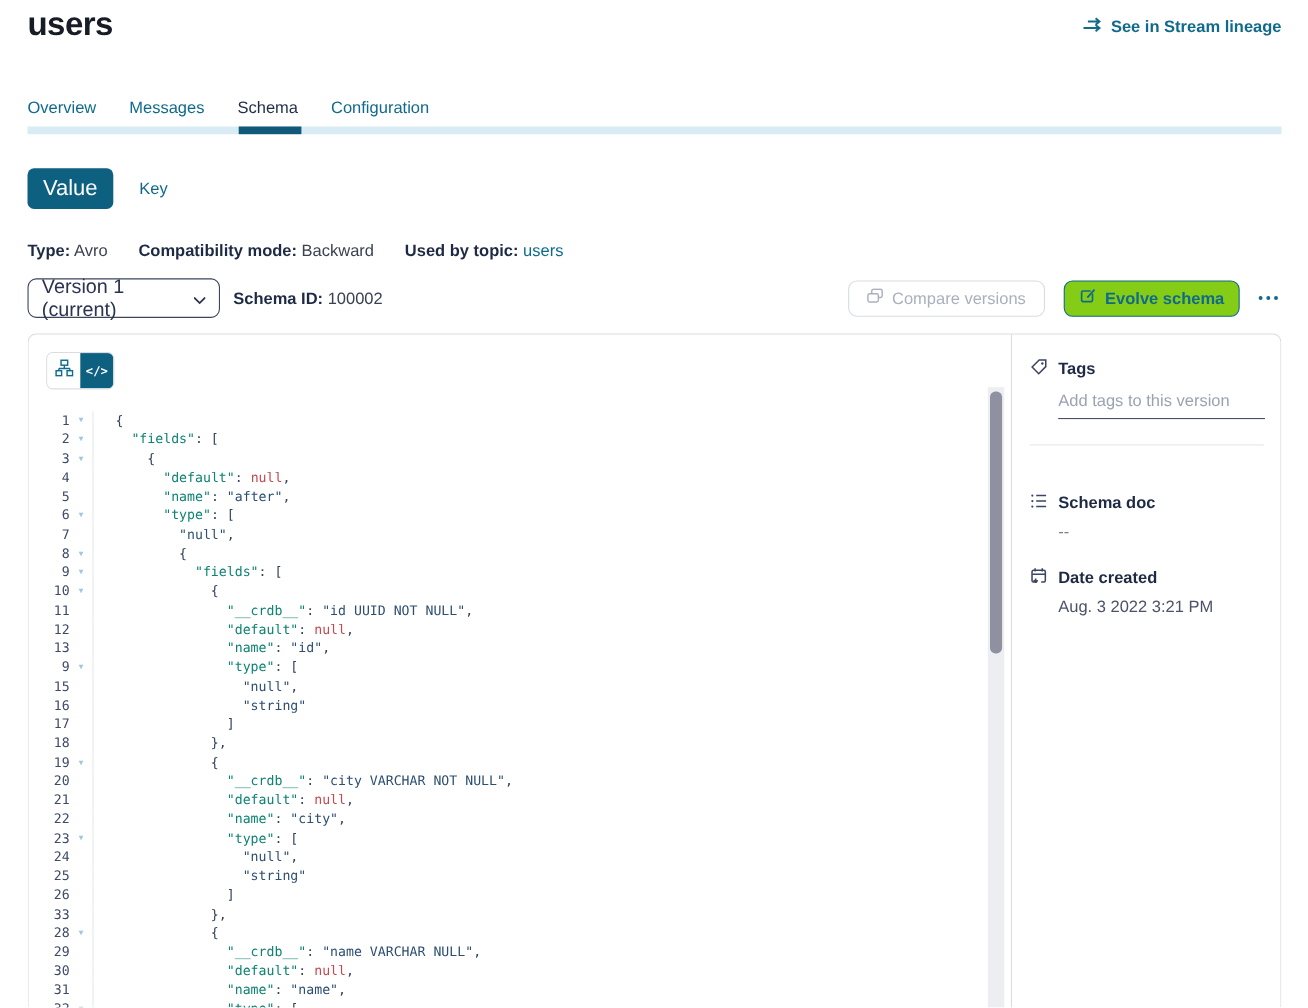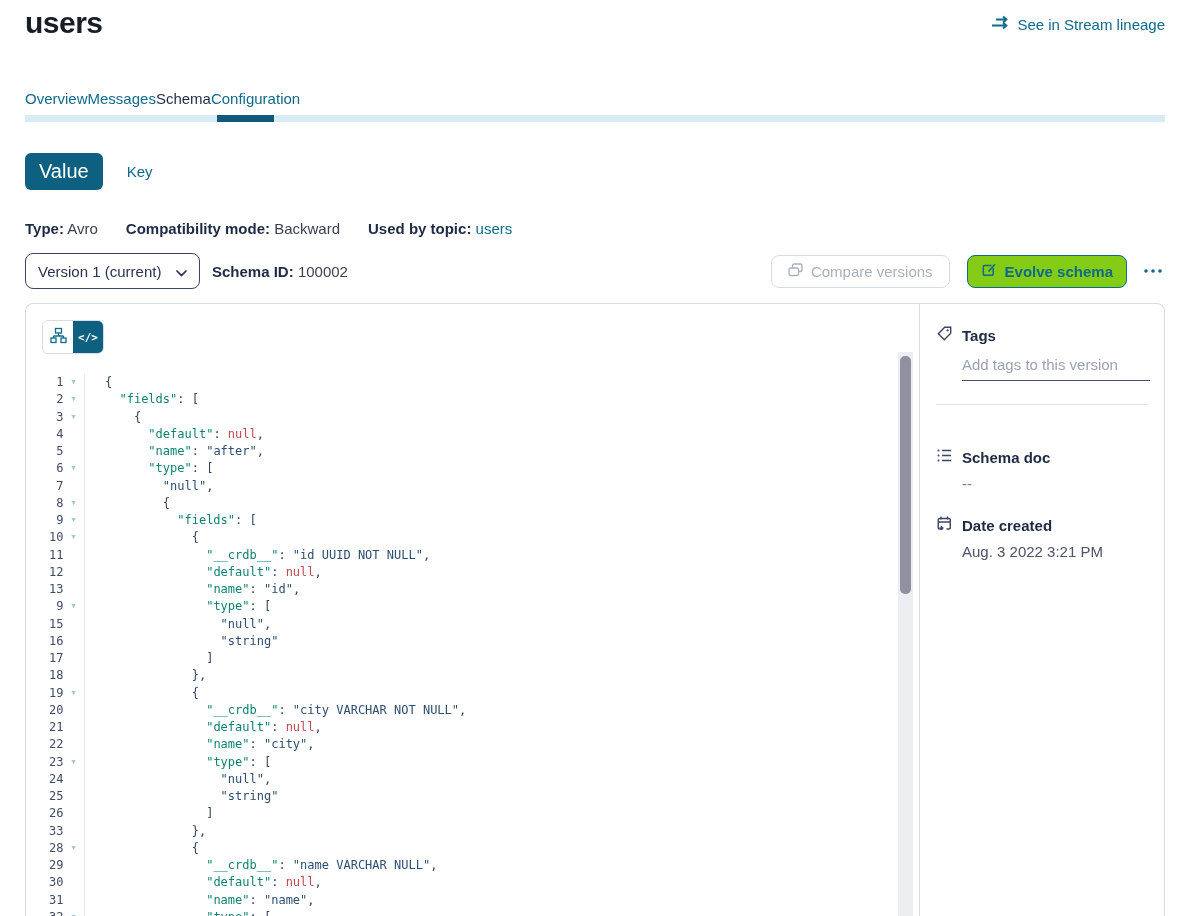--- a/index.html
+++ b/index.html
@@ -4,44 +4,44 @@
 <style>
   * { margin:0; padding:0; box-sizing:border-box; }
   html,body { width:1189px; height:916px; overflow:hidden; background:#ffffff;
     font-family:"Liberation Sans", sans-serif; color:#1f2b47; }
   .abs { position:absolute; }
   body { position:relative; }
 
   
   #page-title { left:25px; top:6px; font-size:30px; font-weight:700; letter-spacing:-0.5px; color:#171c26; }
   #lineage-link { top:15px; right:24px; display:flex; align-items:center; gap:7px;
-    color:#0f6a8b; font-size:15px; font-weight:400; cursor:pointer; }
-
-  
-  #tabs { left:25px; top:90px; display:flex; font-size:15px; font-weight:500; }
+    color:#0f6a8b; font-size:15px; font-weight:700; cursor:pointer; }
+
+  
+  #tabs { left:25px; top:90px; display:flex; gap:30px; font-size:15px; font-weight:500; }
   .tab { color:#0f6a8b; cursor:pointer; }
   .tab.active { color:#1e2d45; }
   #tab-track { left:25px; top:115px; width:1140px; height:7px; background:#d9ecf4; }
   #tab-track .active-seg { position:absolute; left:192px; top:0; width:57px; height:7px; background:#11597b; }
 
   
   #vk-row { left:25px; top:153px; display:flex; align-items:center; gap:24px; }
   #value-btn { background:#0d6080; color:#fff; font-size:20px; padding:7px 14px; border-radius:6px; border:none; cursor:pointer; }
   #key-link { color:#0f6a8b; font-size:15px; cursor:pointer; }
 
   
   #meta-row { left:25px; top:220px; display:flex; gap:28px; font-size:15px; color:#3a4150; }
   .meta-pair b { color:#1e2a44; font-weight:700; }
   .link { color:#0f6a8b; cursor:pointer; }
 
   
   #controls-row { left:25px; top:253px; width:1140px; height:36px; display:flex; align-items:center; }
   #version-select { width:175px; height:36px; border:1px solid #3d455e; border-radius:8px;
     display:flex; align-items:center; justify-content:space-between; padding:0 12px;
-    font-size:15px; color:#2a3350; cursor:pointer; background:#fff; }
+    font-size:18px; color:#2a3350; cursor:pointer; background:#fff; }
   #schema-id { margin-left:12px; font-size:15px; color:#3a4150; }
   #schema-id b { color:#1e2a44; }
   .spacer { flex:1; }
   #compare-btn { height:33px; display:flex; align-items:center; gap:8px; padding:0 16px;
     border:1px solid #d8dce2; border-radius:8px; background:#fff; color:#a9b0bd; font-size:15px; cursor:default; }
   #evolve-btn { height:33px; margin-left:17px; display:flex; align-items:center; gap:8px; padding:0 13px;
     border:1px solid #0f6a8b; border-radius:8px; background:#84cc16; color:#0f6a8b; font-size:15px; font-weight:600; cursor:pointer; }
   #more-btn { margin-left:14px; width:24px; display:flex; justify-content:center; cursor:pointer; }
 
   

